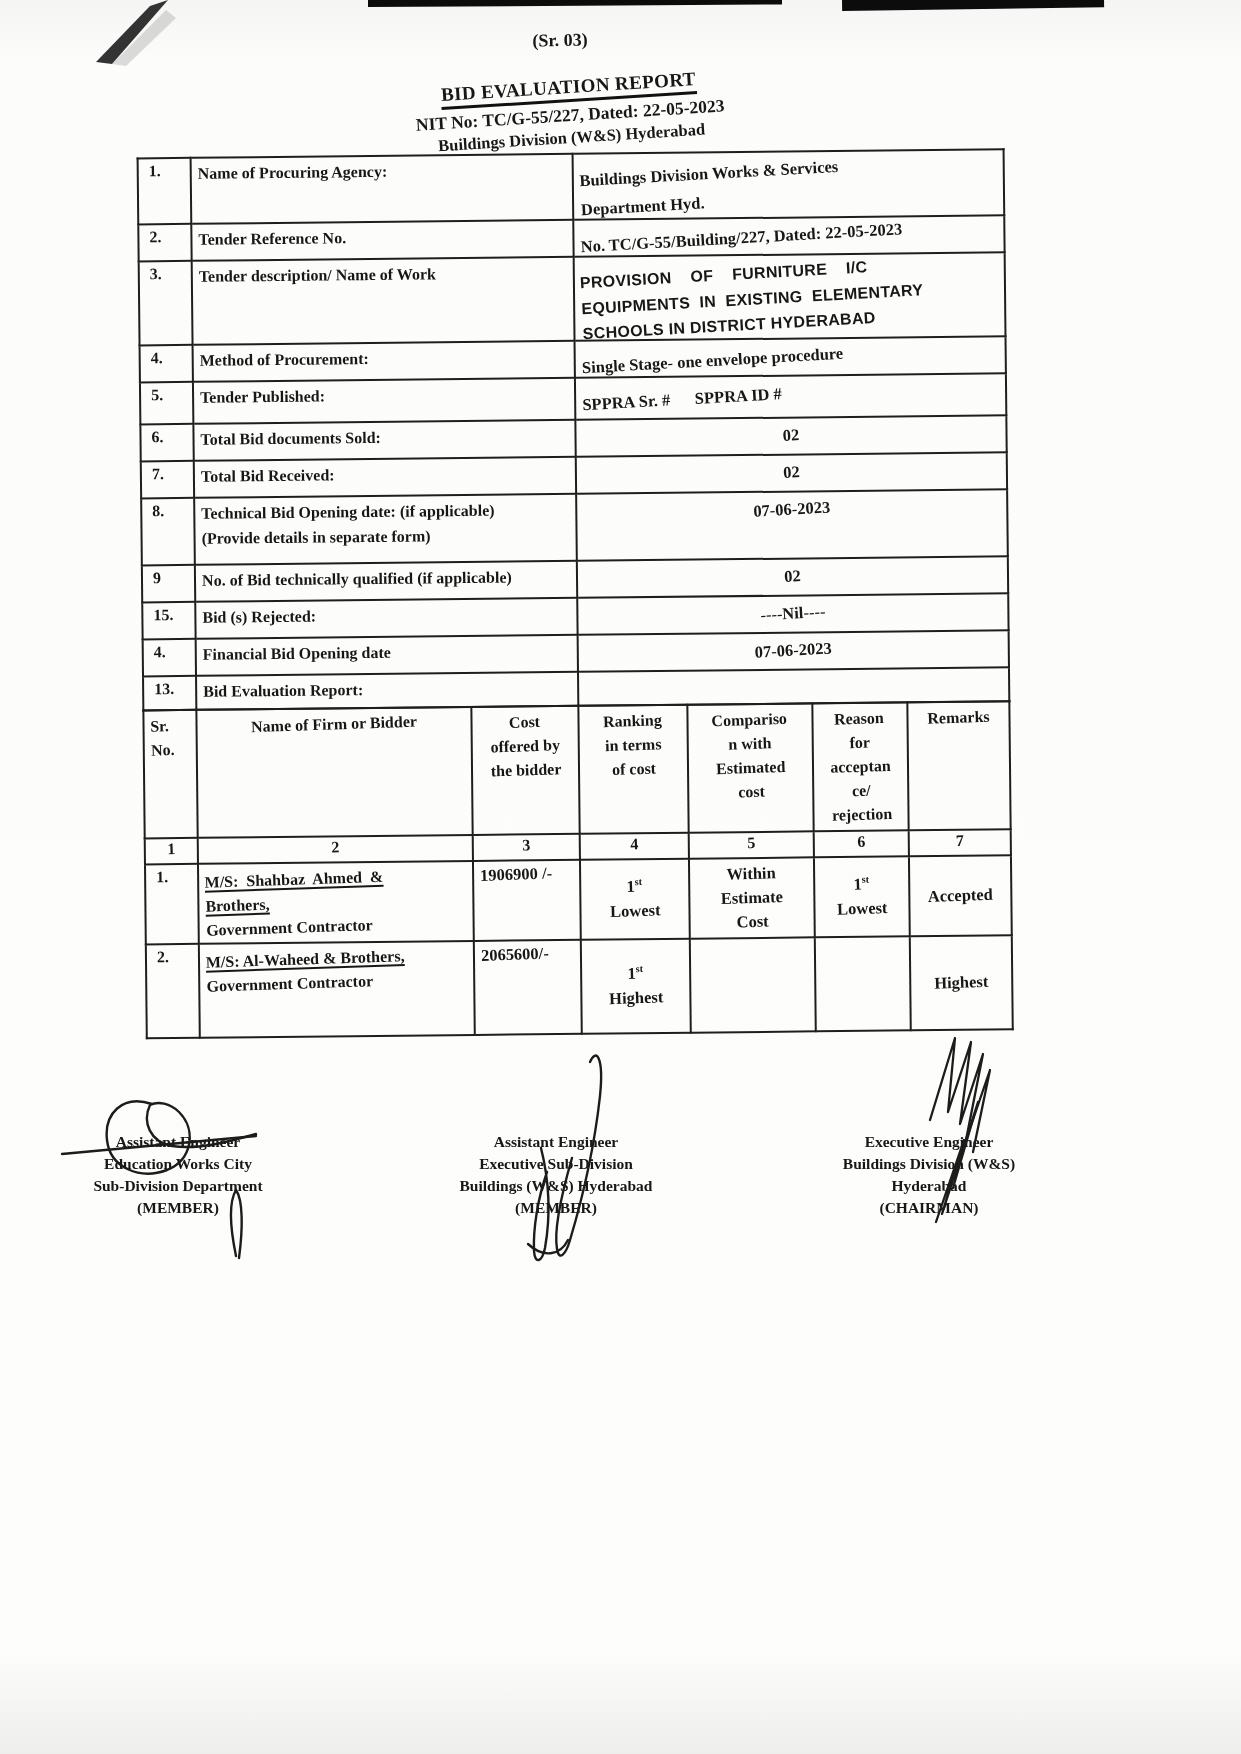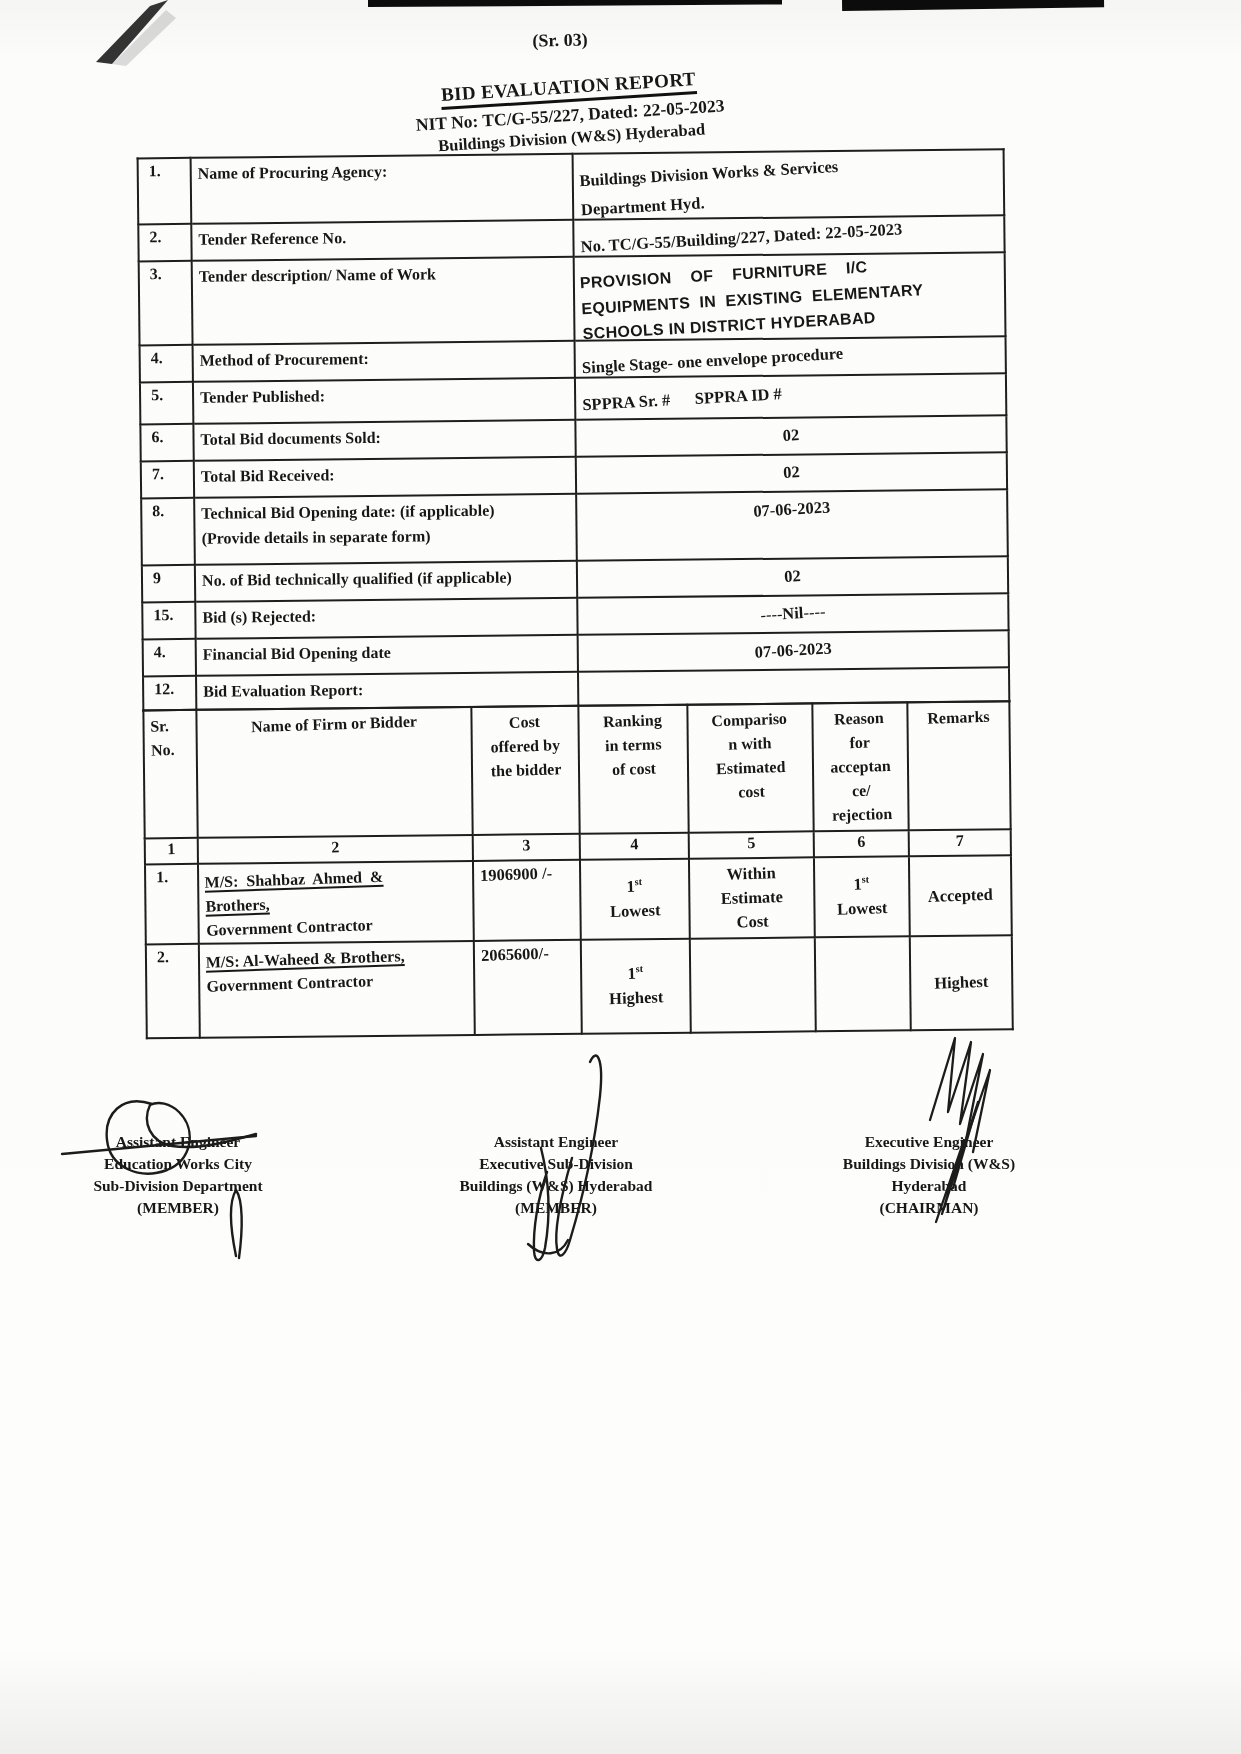--- a/index.html
+++ b/index.html
@@ -175,21 +175,21 @@
       <tr style="height:35px">
         <td class="c-sr">4.</td>
         <td class="c-label">
               <div>Financial Bid Opening date</div>
             </td>
         <td class="c-val v-center">
               <div>07-06-2023</div>
             </td>
       </tr>
       <tr style="height:34px">
-        <td class="c-sr">12.</td>
+        <td class="c-sr">13.</td>
         <td class="c-label">
               <div>Bid Evaluation Report:</div>
             </td>
         <td class="c-val">
               <div></div>
             </td>
       </tr>
     </tbody>
       </table>
 

